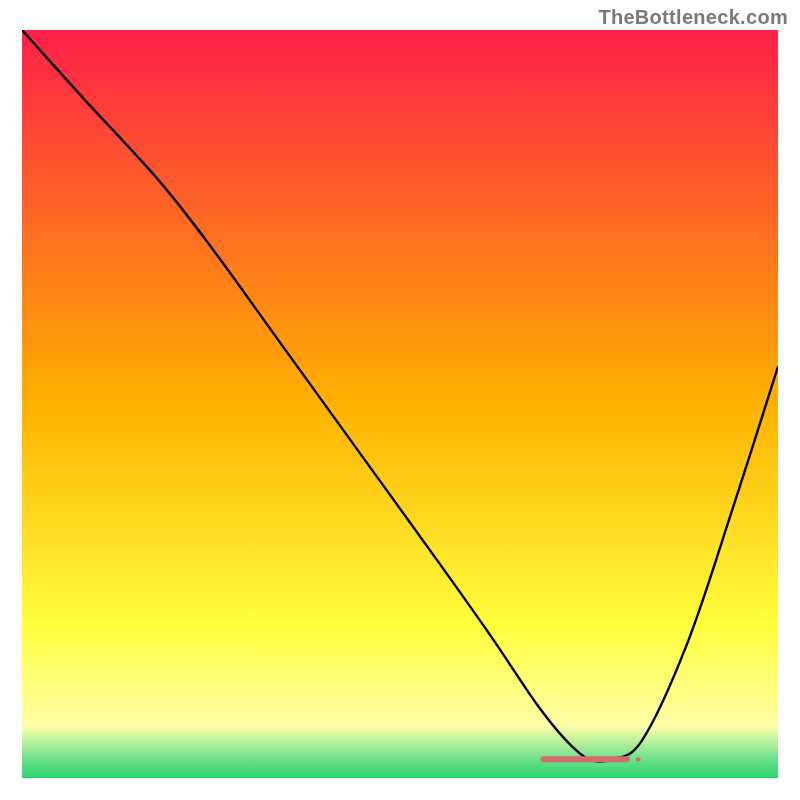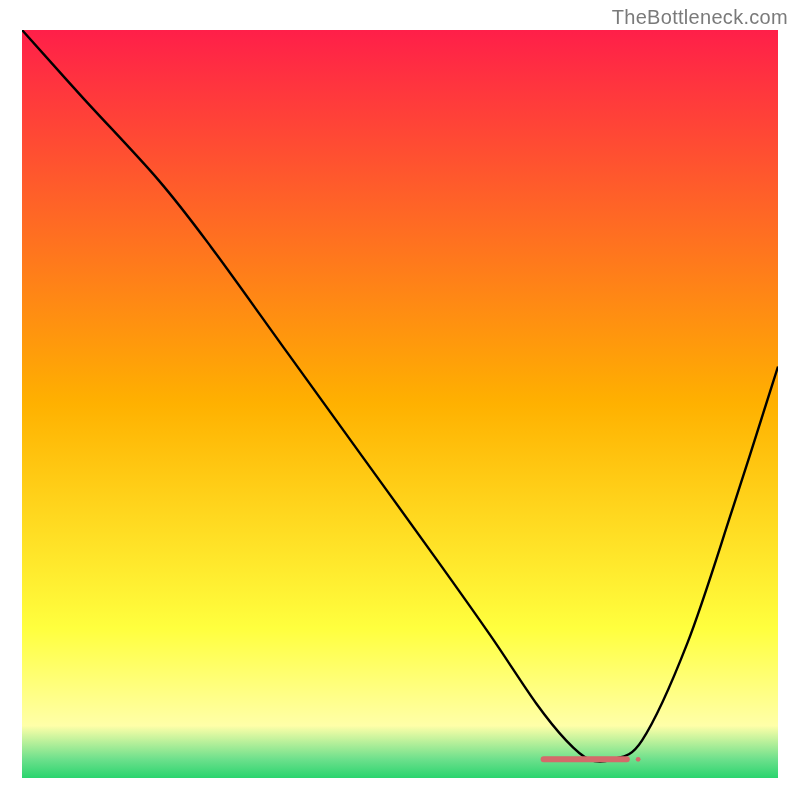--- a/index.html
+++ b/index.html
@@ -10,21 +10,21 @@
     background: #ffffff;
     font-family: Arial, sans-serif;
     position: relative;
   }
   .watermark {
     position: absolute;
     top: 6px;
     right: 12px;
     color: #7a7a7a;
     font-size: 20px;
-    font-weight: 400;
+    font-weight: 700;
     letter-spacing: 0.3px;
   }
   .plot {
     position: absolute;
     left: 22px;
     top: 30px;
     width: 756px;
     height: 748px;
   }
 </style>

